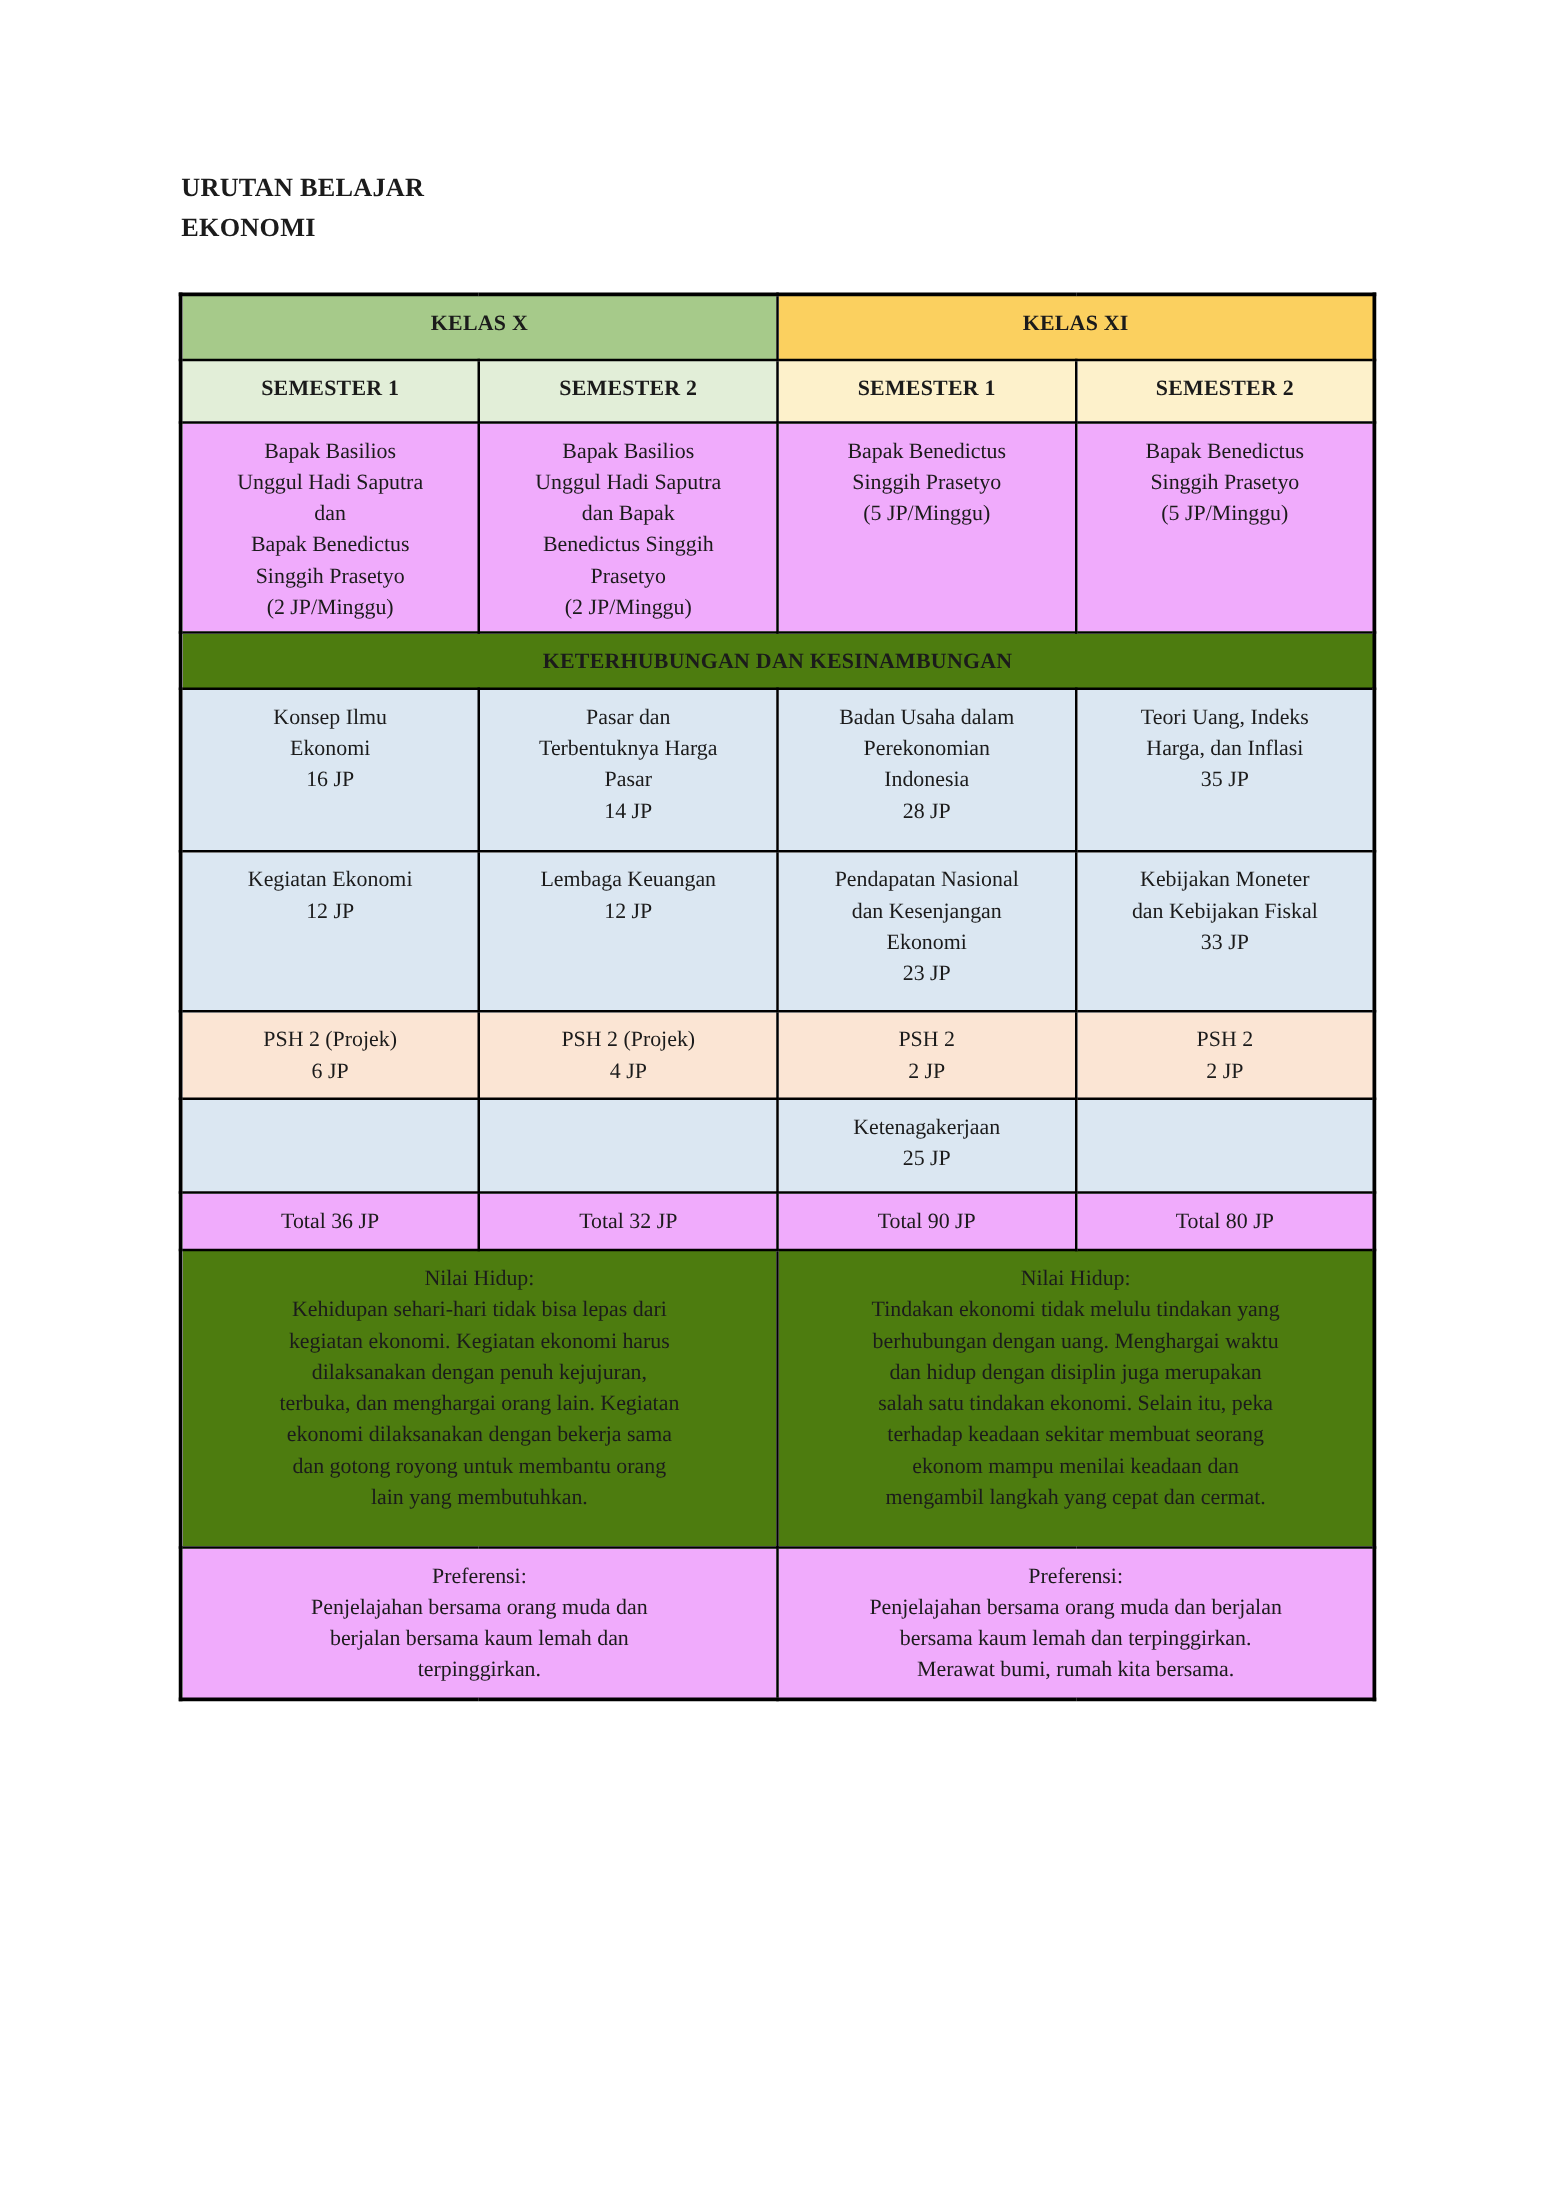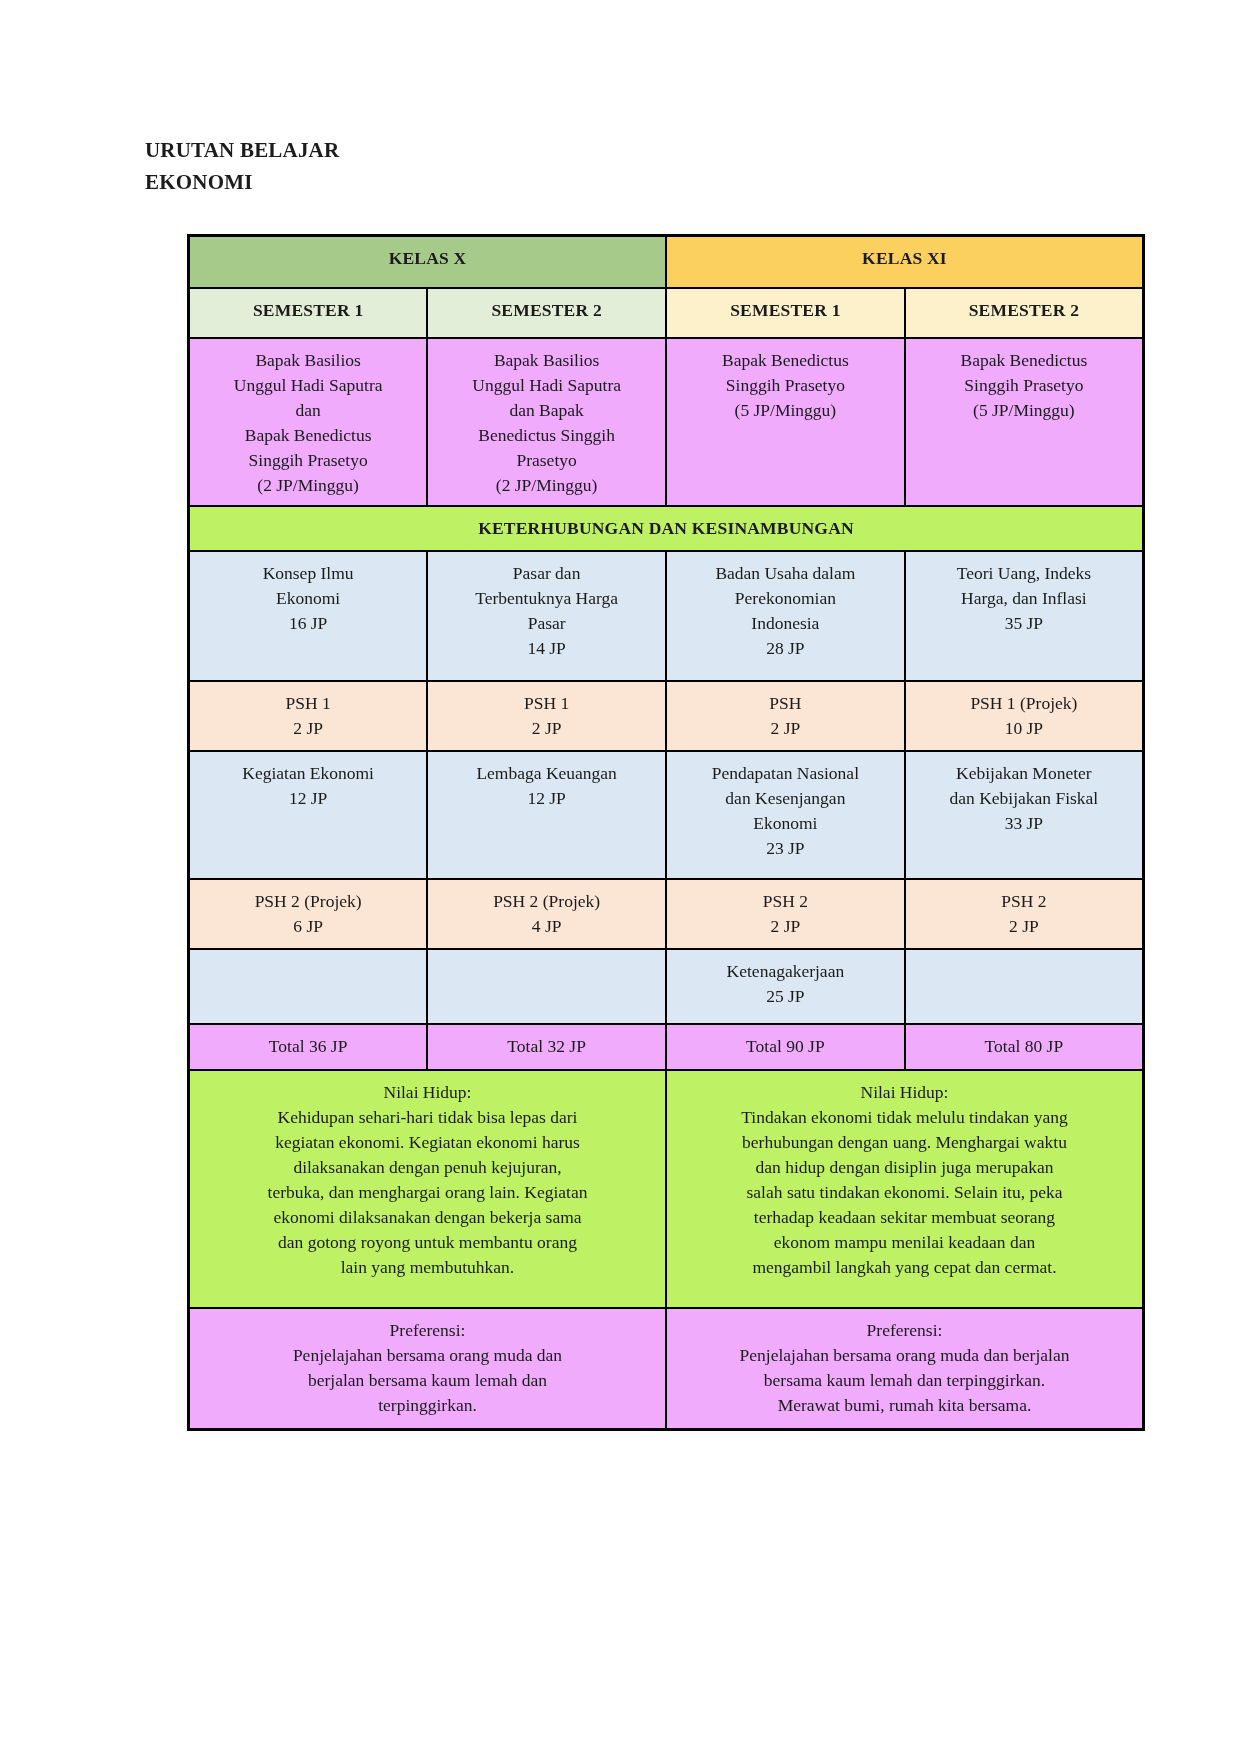--- a/index.html
+++ b/index.html
@@ -27,21 +27,20 @@
     letter-spacing: 0.2px;
   }
   table.schedule {
     position: absolute;
     left: 143px;
     top: 234px;
     width: 958px;
     border-collapse: collapse;
     table-layout: fixed;
     border: 3px solid #000000;
-    margin-left: 44px;
   }
   table.schedule td {
     border: 2px solid #000000;
     text-align: center;
     vertical-align: top;
     padding: 9px 8px 6px 8px;
     font-size: 17.5px;
     line-height: 1.43;
     white-space: pre-line;
     overflow: hidden;
@@ -52,21 +51,21 @@
     padding-top: 2px;
     padding-bottom: 2px;
     letter-spacing: 0.2px;
   }
   td.mid { vertical-align: middle; padding-top: 2px; padding-bottom: 2px; }
   .bg-green-strong  { background: #a6ca8a; }
   .bg-yellow-strong { background: #fbd05f; }
   .bg-green-pale    { background: #e2eed8; }
   .bg-yellow-pale   { background: #fdf1cb; }
   .bg-mauve         { background: #f0abfc; }
-  .bg-green-band    { background: #bef264; }
+  .bg-green-band    { background: #4d7c0f; }
   .bg-blue          { background: #dbe7f2; }
   .bg-peach         { background: #fbe5d4; }
 </style>
 </head>
 <body>
 
 <div class="page">
 
   <div class="doc-title">
     <div>URUTAN BELAJAR</div>
@@ -129,30 +128,20 @@
 14 JP</td>
       <td class="bg-blue">Badan Usaha dalam
 Perekonomian
 Indonesia
 28 JP</td>
       <td class="bg-blue">Teori Uang, Indeks
 Harga, dan Inflasi
 35 JP</td>
     </tr>
 
-    <tr style="height:70px">
-      <td class="bg-peach">PSH 1
-2 JP</td>
-      <td class="bg-peach">PSH 1
-2 JP</td>
-      <td class="bg-peach">PSH
-2 JP</td>
-      <td class="bg-peach">PSH 1 (Projek)
-10 JP</td>
-    </tr>
 
     <tr style="height:128px">
       <td class="bg-blue">Kegiatan Ekonomi
 12 JP</td>
       <td class="bg-blue">Lembaga Keuangan
 12 JP</td>
       <td class="bg-blue">Pendapatan Nasional
 dan Kesenjangan
 Ekonomi
 23 JP</td>

